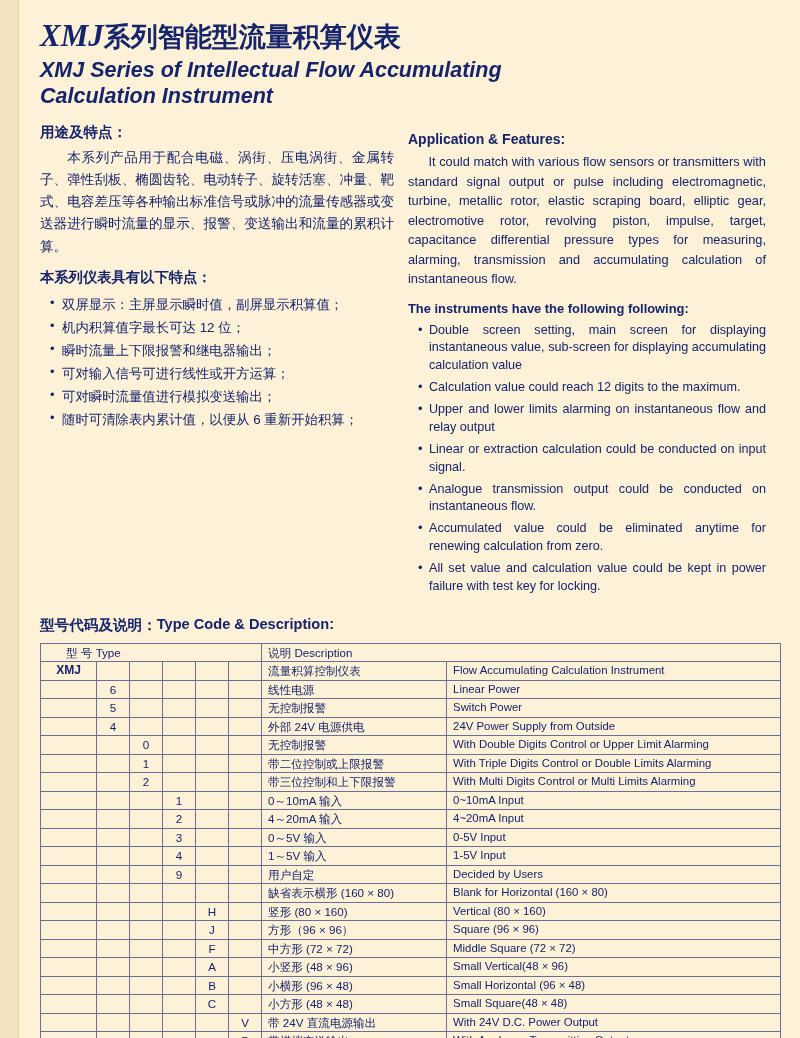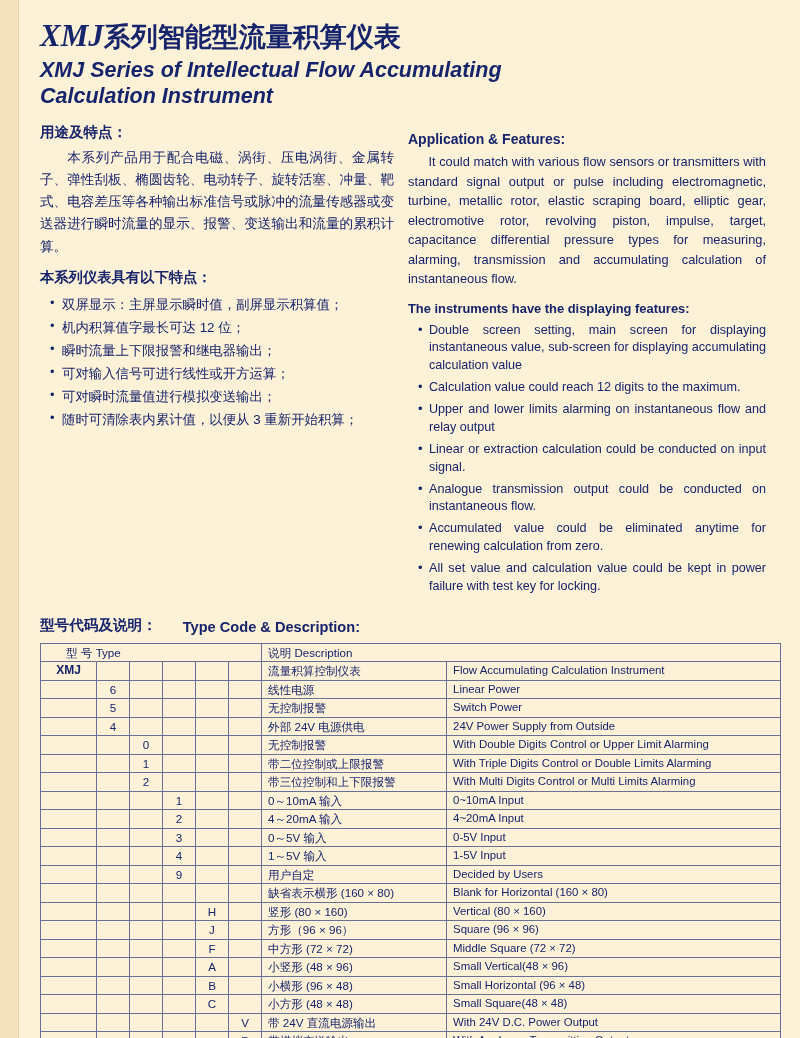--- a/index.html
+++ b/index.html
@@ -124,22 +124,20 @@
     margin-bottom: 4px;
     text-align: justify;
     padding-left: 11px;
   }
   .typecode-head {
     margin: 16px 0 8px 22px;
     font-size: 14.6px;
     font-weight: bold;
     color: #16246b;
     display: flex;
-    gap: 26px;
-    align-items: flex-end;
   }
   table.tc {
     margin-left: 22px;
     border-collapse: collapse;
     width: 740px;
     table-layout: fixed;
   }
   table.tc td {
     border: 1px solid #6a6f96;
     height: 17.5px;
@@ -196,28 +194,28 @@
     <div class="col-left">
       <div class="sec-head">用途及特点：</div>
       <p class="para">本系列产品用于配合电磁、涡街、压电涡街、金属转子、弹性刮板、椭圆齿轮、电动转子、旋转活塞、冲量、靶式、电容差压等各种输出标准信号或脉冲的流量传感器或变送器进行瞬时流量的显示、报警、变送输出和流量的累积计算。</p>
       <div class="sub-head">本系列仪表具有以下特点：</div>
       <ul class="feat">
         <li>双屏显示：主屏显示瞬时值，副屏显示积算值；</li>
         <li>机内积算值字最长可达 12 位；</li>
         <li>瞬时流量上下限报警和继电器输出；</li>
         <li>可对输入信号可进行线性或开方运算；</li>
         <li>可对瞬时流量值进行模拟变送输出；</li>
-        <li>随时可清除表内累计值，以便从 3 重新开始积算；</li>
+        <li>随时可清除表内累计值，以便从 6 重新开始积算；</li>
       </ul>
     </div>
 
     <div class="col-right">
       <div class="sec-head en">Application &amp; Features:</div>
       <p class="para en">It could match with various flow sensors or transmitters with standard signal output or pulse including electromagnetic, turbine, metallic rotor, elastic scraping board, elliptic gear, electromotive rotor, revolving piston, impulse, target, capacitance differential pressure types for measuring, alarming, transmission and accumulating calculation of instantaneous flow.</p>
-      <div class="sub-head en">The instruments have the displaying features:</div>
+      <div class="sub-head en">The instruments have the following following:</div>
       <ul class="feat en">
         <li>Double screen setting, main screen for displaying instantaneous value, sub-screen for displaying accumulating calculation value</li>
         <li>Calculation value could reach 12 digits to the maximum.</li>
         <li>Upper and lower limits alarming on instantaneous flow and relay output</li>
         <li>Linear or extraction calculation could be conducted on input signal.</li>
         <li>Analogue transmission output could be conducted on instantaneous flow.</li>
         <li>Accumulated value could be eliminated anytime for renewing calculation from zero.</li>
         <li>All set value and calculation value could be kept in power failure with test key for locking.</li>
       </ul>
     </div>

